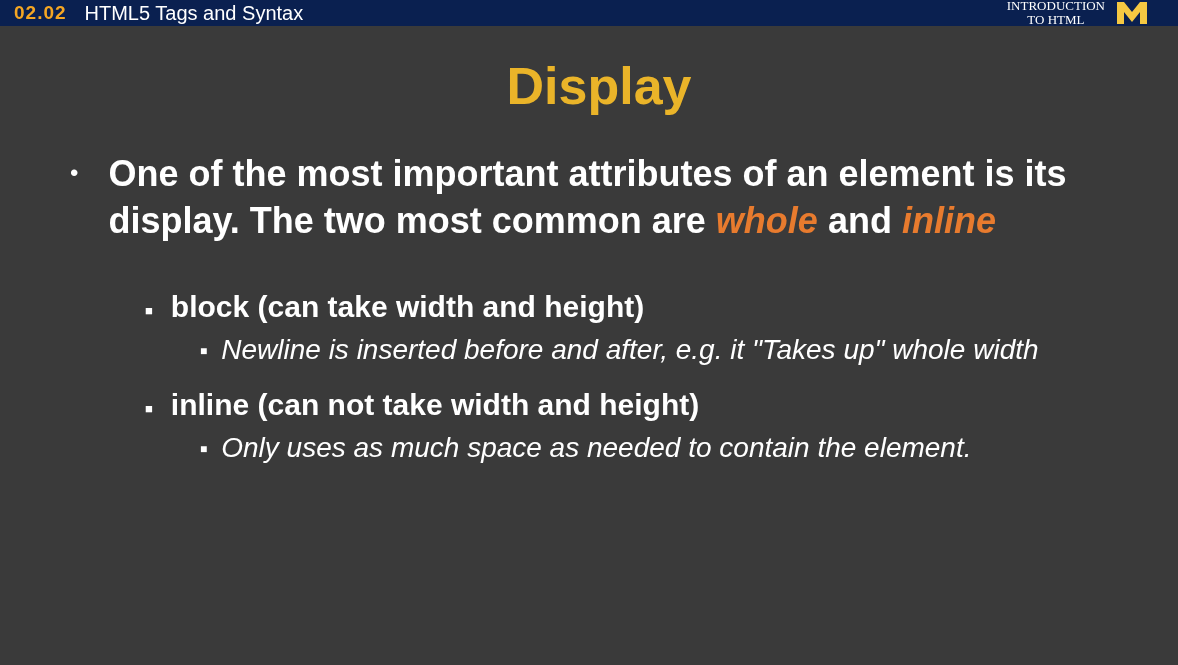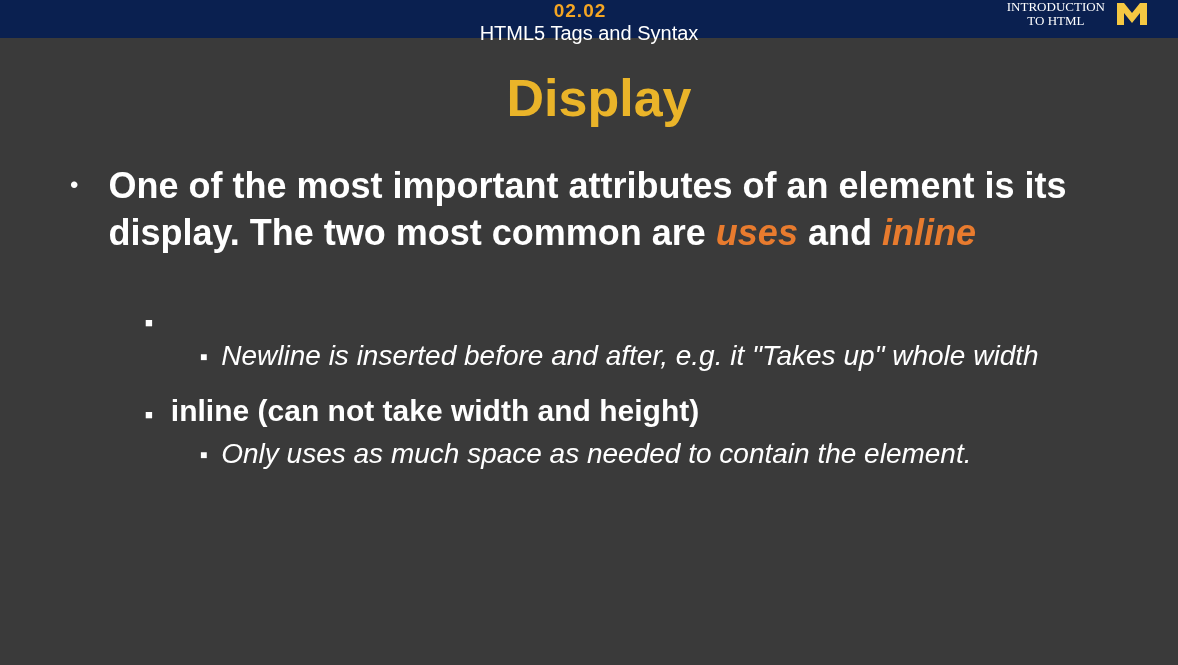--- a/index.html
+++ b/index.html
@@ -11,27 +11,26 @@
       width: 1178px;
       height: 665px;
       background: #3a3a3a;
       font-family: "Helvetica Neue", Arial, sans-serif;
       color: white;
       overflow: hidden;
       position: relative;
     }
     .header {
       background: #0a2050;
-      height: 38px;
+      height: 26px;
       width: 100%;
       display: flex;
       align-items: center;
       padding: 0 14px;
       position: relative;
-      flex-direction: column;
     }
     .section-number {
       color: #f5a623;
       font-weight: bold;
       font-size: 19px;
       margin-right: 18px;
       letter-spacing: 1px;
     }
     .section-title {
       color: white;
@@ -152,27 +151,28 @@
     </div>
   </div>
 </div>
 
 <div class="content">
   <h1 class="slide-title">Display</h1>
 
   <div class="main-bullet">
     <span class="bullet-marker">•</span>
     <div class="main-bullet-text">
-      <span>One of the most important attributes of an element is its display.  The two most common are </span><span class="highlight">uses</span><span> and </span><span class="highlight">inline</span>
+      <span>One of the most important attributes of an element is its display.  The two most common are </span><span class="highlight">whole</span><span> and </span><span class="highlight">inline</span>
     </div>
   </div>
 
   <div class="sub-list">
     <div class="sub-item">
       <span class="square-marker">■</span>
+      <span class="sub-text">block (can take width and height)</span>
     </div>
     <div class="sub-sub-list">
       <div class="sub-sub-item">
         <span class="sub-sub-marker">■</span>
         <span class="sub-sub-text">Newline is inserted before and after, e.g. it "Takes up" whole width</span>
       </div>
     </div>
 
     <div class="sub-item">
       <span class="square-marker">■</span>

